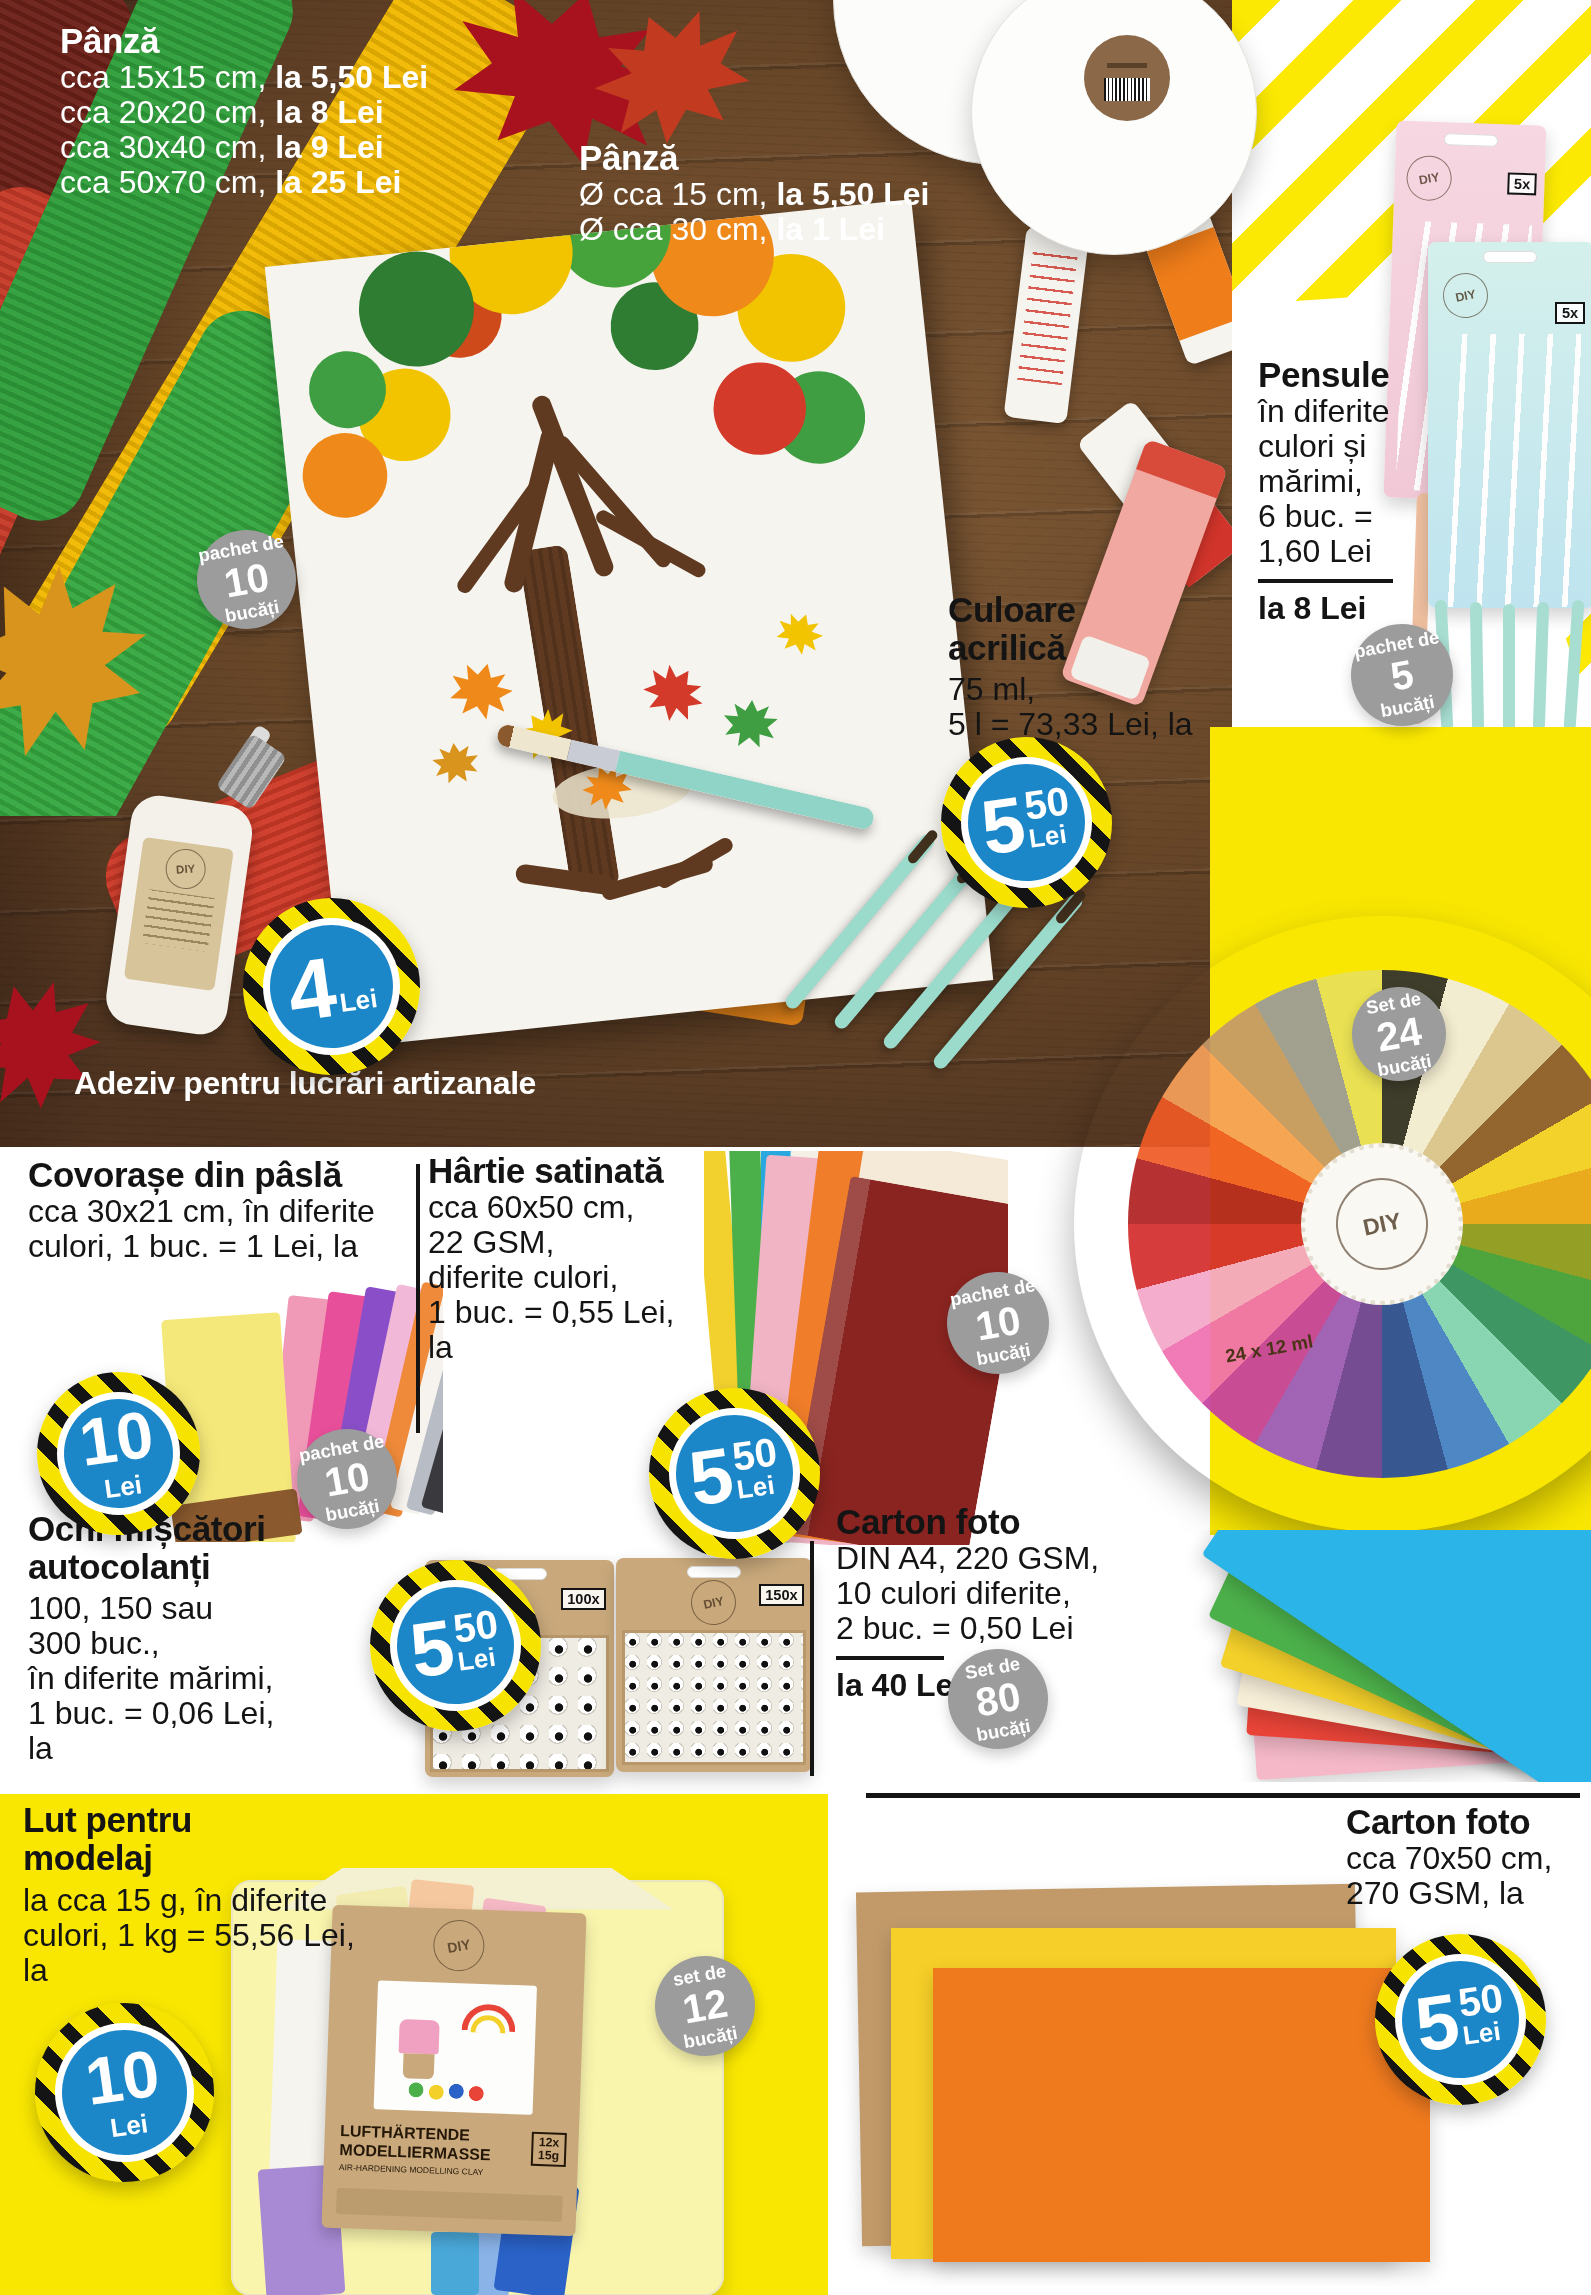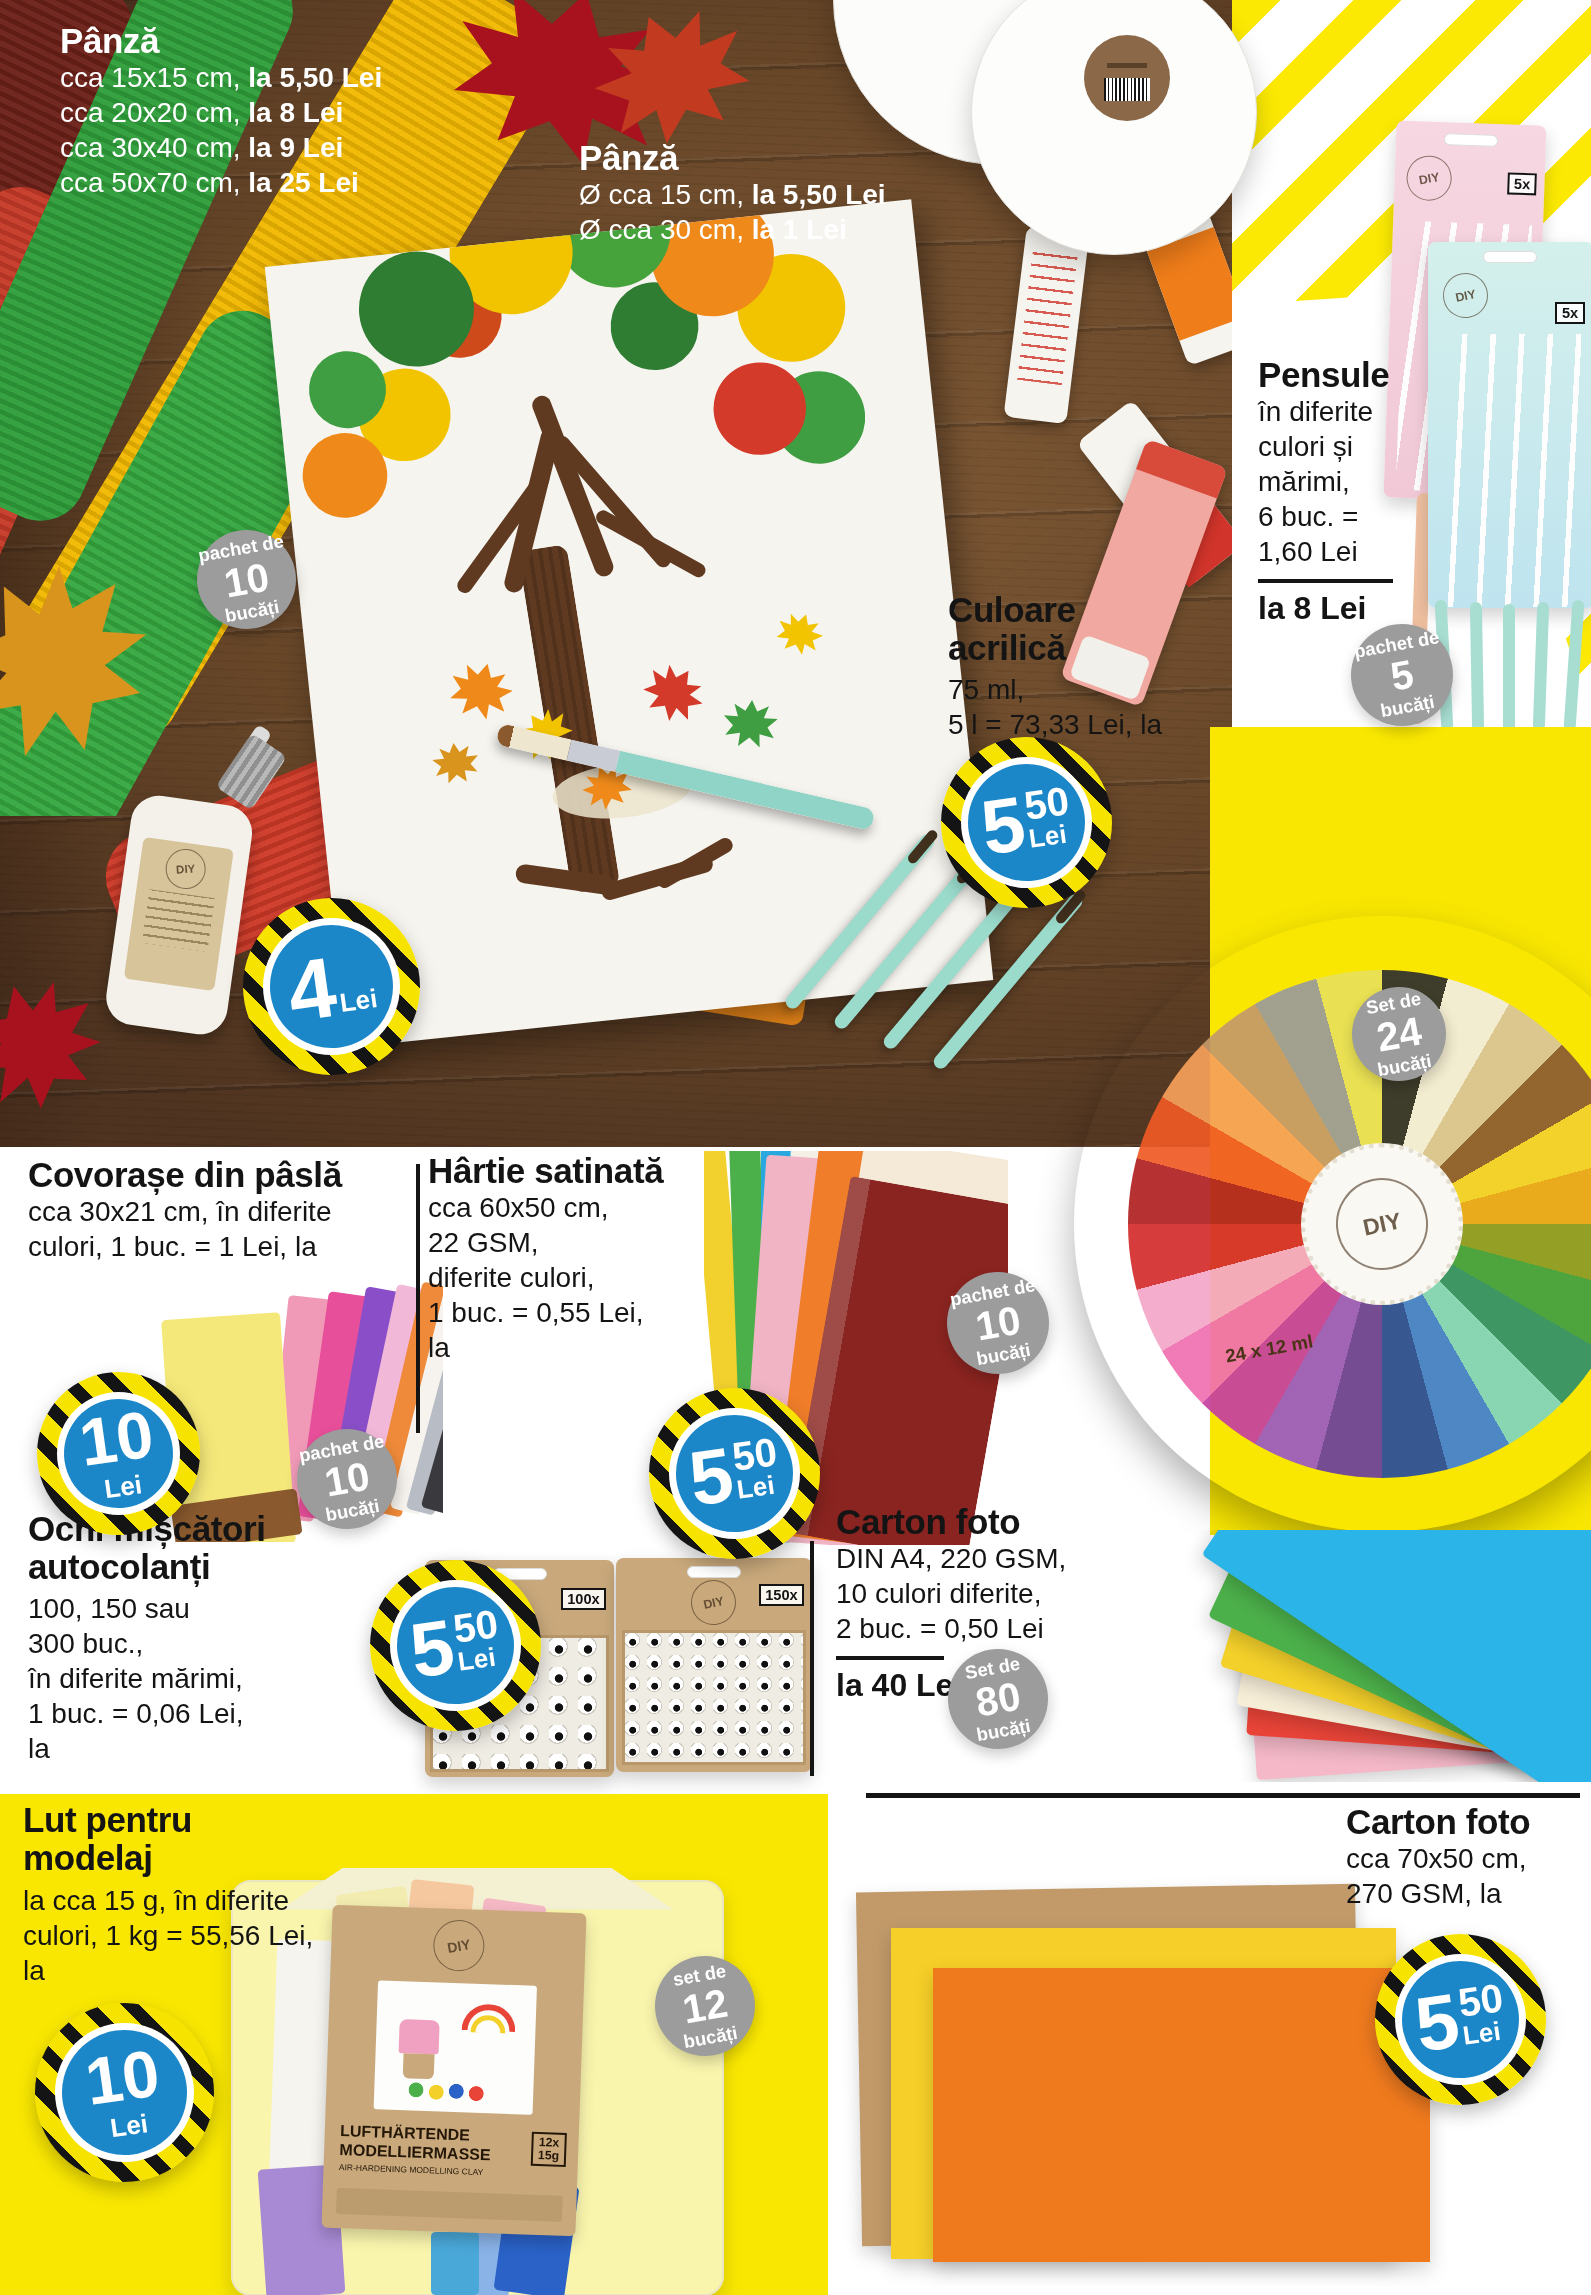--- a/index.html
+++ b/index.html
@@ -19,21 +19,21 @@
  clip-path:polygon(0 0,100% 0,100% 98%,60% 40%,0 42%)}
 .wedge{left:202px;top:329px;width:74px;height:108px;background:#fbe903;clip-path:polygon(100% 0,100% 100%,0 50%)}
 .ypanel-r{left:1210px;top:727px;width:381px;height:808px;background:#f9e702}
 .ypanel-b{left:0;top:1794px;width:828px;height:502px;background:#f9e702}
 .vline1{left:416px;top:1164px;width:3.8px;height:269px;background:#141414}
 .vline2{left:810px;top:1541px;width:3.8px;height:235px;background:#141414}
 .hline1{left:866px;top:1793px;width:714px;height:4.6px;background:#141414}
 
 .tb h3{font-size:35px;font-weight:bold;line-height:38px;letter-spacing:-0.4px;margin:0}
 .tb h3.sm{font-size:32px;line-height:36px}
-.tb p{font-size:28px;line-height:35px;margin:0}
+.tb p{font-size:32px;line-height:35px;margin:0}
 .tb b{font-weight:bold}
 .tb.white{color:#fff}
 .tb.black{color:#141414}
 .rule{height:3.8px;margin:10px 0 7px}
 .white .rule{background:#fff}
 .black .rule{background:#141414}
 .tb .price{font-size:32px;font-weight:bold;line-height:37px}
 
 .pbadge{border-radius:50%;background:repeating-linear-gradient(45deg,#141414 0 13px,#f6e400 13px 31px);padding:20px;box-shadow:0 7.7px 18.5px rgba(0,0,0,.25)}
 .pb-w{width:100%;height:100%;border-radius:50%;background:#fff;padding:7px}
@@ -339,20 +339,21 @@
 
   <div class="abs tb black" style="left:948px;top:591px">
     <h3>Culoare</h3>
     <h3>acrilică</h3>
     <p style="margin-top:4.6px">75 ml,</p>
     <p>5 l = 73,33 Lei, la</p>
   </div>
 
 
   <div class="abs tb white" style="left:74px;top:1065px">
+    <h3 class="sm">Adeziv pentru lucrări artizanale</h3>
   </div>
 
   <div class="abs tb black" style="left:28px;top:1156px">
     <h3>Covorașe din pâslă</h3>
     <p>cca 30x21 cm, în diferite</p>
     <p>culori, 1 buc. = 1 Lei, la</p>
   </div>
 
   <div class="abs tb black" style="left:428px;top:1152px">
     <h3>Hârtie satinată</h3>

